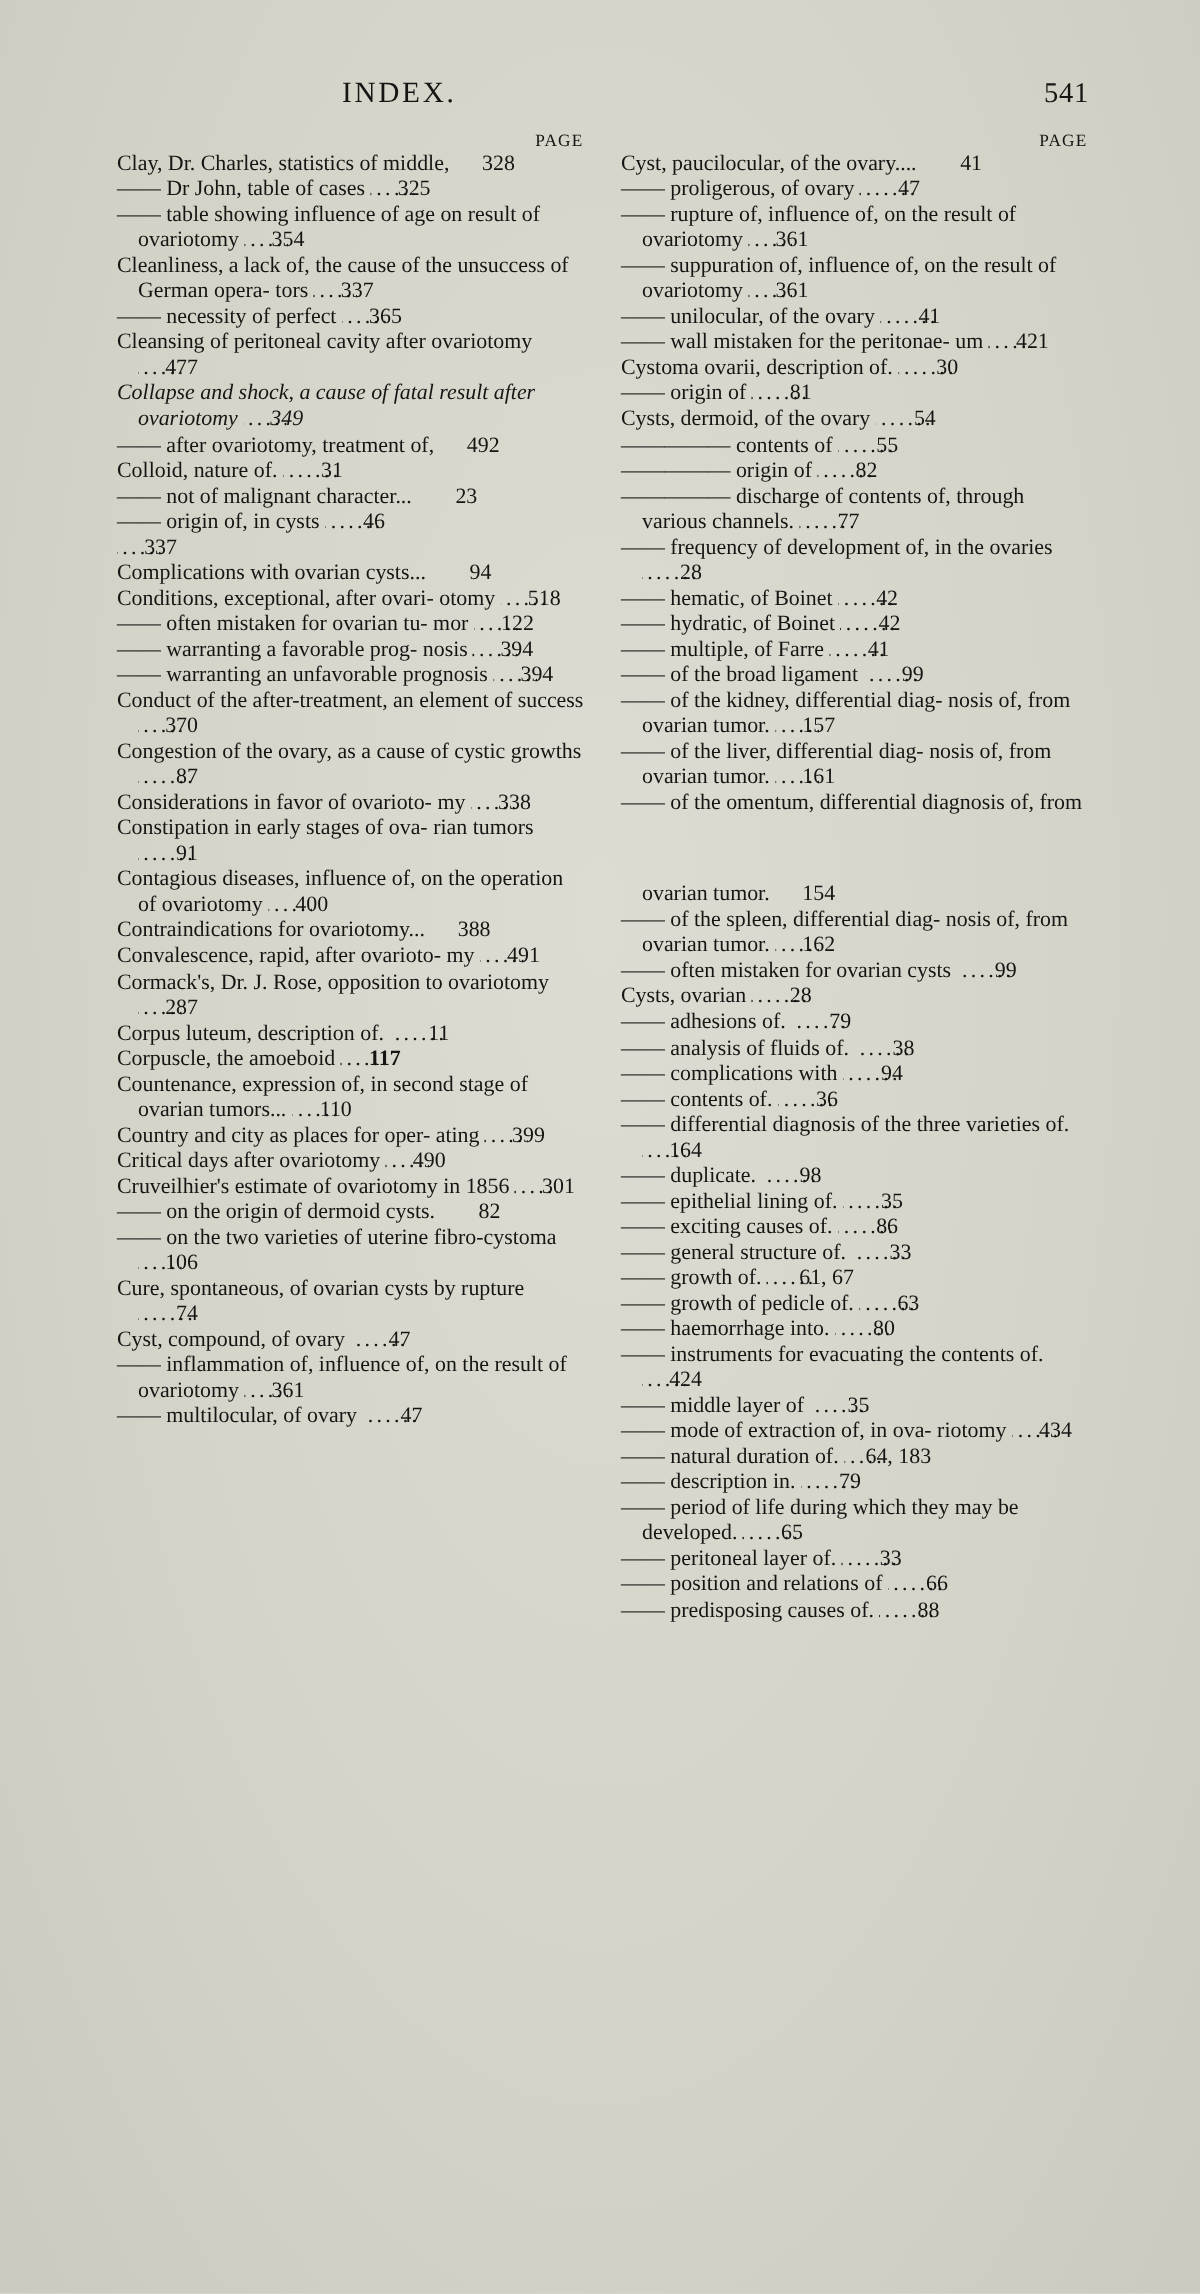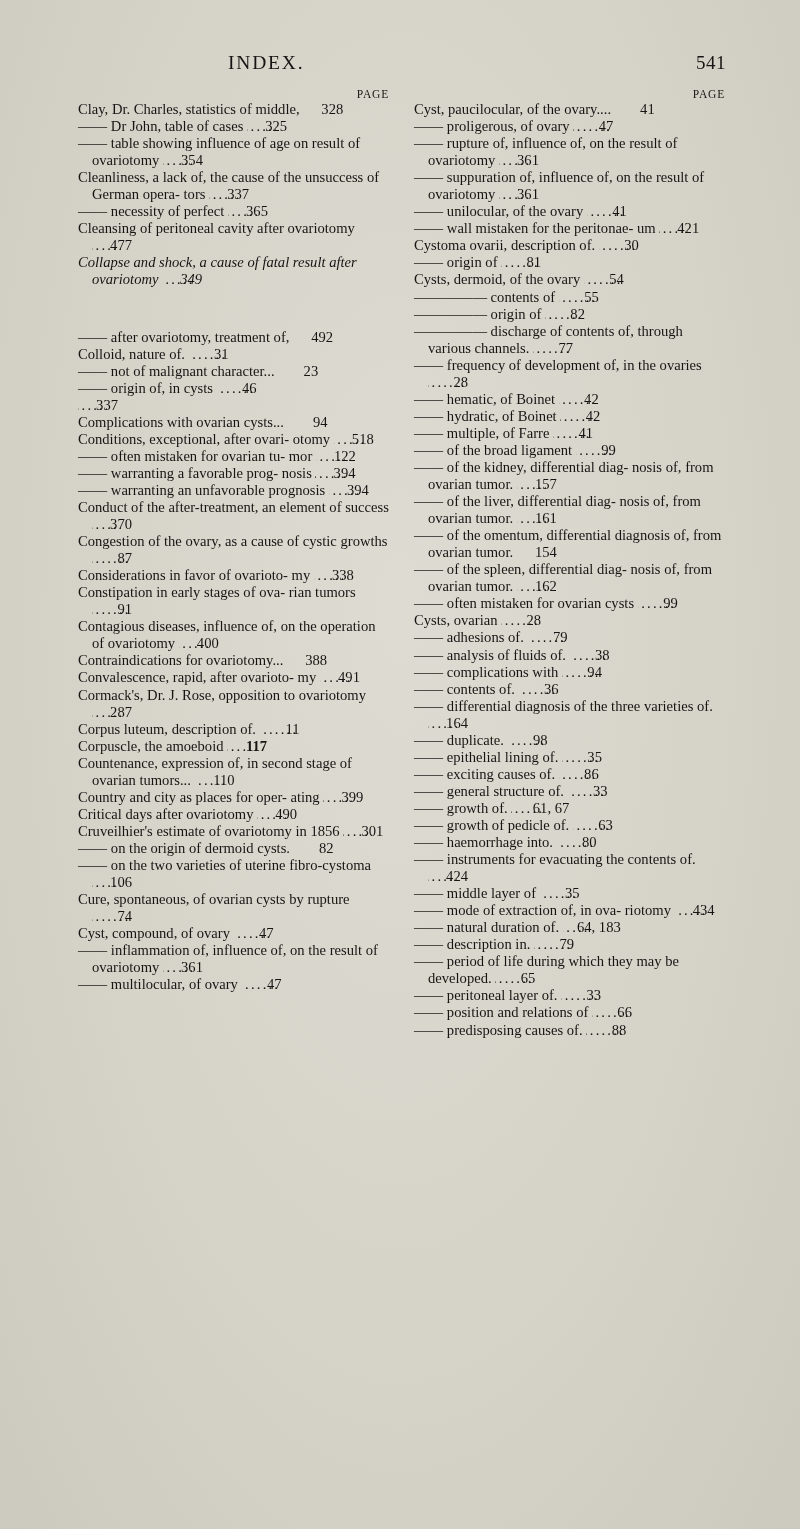--- a/index.html
+++ b/index.html
@@ -115,21 +115,21 @@
                   <span style="flex: 0 0 auto; text-align: right;">477</span>
                 </span></div>
             </div>
             <div class="block">
               <div style="display: block; text-indent: -14px; padding-left: 14px; font-style: italic;"><span>Collapse and shock, a cause of fatal result after ovariotomy </span><span style="display: inline-flex; align-items: baseline; min-width: 34px; width: 40px; white-space: nowrap;">
                   <span style="flex: 1 1 auto; overflow: hidden; letter-spacing: 2.2px; margin-right: 3px;">...................................</span>
                   <span style="flex: 0 0 auto; text-align: right;">349</span>
                 </span></div>
             </div>
             <div class="block">
-              <div style="display: block; text-indent: -14px; padding-left: 14px; margin-top: 40px;"><span>—— after ovariotomy, treatment of, </span><span style="display: inline-flex; align-items: baseline; min-width: 34px; width: 40px; white-space: nowrap;">
+              <div style="display: block; text-indent: -14px; padding-left: 14px;"><span>—— after ovariotomy, treatment of, </span><span style="display: inline-flex; align-items: baseline; min-width: 34px; width: 40px; white-space: nowrap;">
                   <span style="flex: 1 1 auto; overflow: hidden; letter-spacing: 2.2px; margin-right: 3px;"></span>
                   <span style="flex: 0 0 auto; text-align: right;">492</span>
                 </span></div>
             </div>
             <div class="block">
               <div style="display: block; text-indent: -14px; padding-left: 14px;"><span>Colloid, nature of. </span><span style="display: inline-flex; align-items: baseline; min-width: 34px; width: 40px; white-space: nowrap;">
                   <span style="flex: 1 1 auto; overflow: hidden; letter-spacing: 2.2px; margin-right: 3px;">...................................</span>
                   <span style="flex: 0 0 auto; text-align: right;">31</span>
                 </span></div>
             </div>
@@ -416,21 +416,21 @@
             </div>
             <div class="block">
               <div style="display: block; text-indent: -14px; padding-left: 14px;"><span>—— of the liver, differential diag- nosis of, from ovarian tumor. </span><span style="display: inline-flex; align-items: baseline; min-width: 34px; width: 40px; white-space: nowrap;">
                   <span style="flex: 1 1 auto; overflow: hidden; letter-spacing: 2.2px; margin-right: 3px;">...................................</span>
                   <span style="flex: 0 0 auto; text-align: right;">161</span>
                 </span></div>
             </div>
             <div class="block">
               <div style="display: block; text-indent: -14px; padding-left: 14px;"><span>—— of the omentum, differential diagnosis of, from ovarian tumor. </span><span style="display: inline-flex; align-items: baseline; min-width: 34px; width: 40px; white-space: nowrap;">
                   <span style="flex: 1 1 auto; overflow: hidden; letter-spacing: 2.2px; margin-right: 3px;"></span>
-                  <span style="flex: 0 0 auto; text-align: left;">154</span>
+                  <span style="flex: 0 0 auto; text-align: left; margin-top: 44px;">154</span>
                 </span></div>
             </div>
             <div class="block">
               <div style="display: block; text-indent: -14px; padding-left: 14px;"><span>—— of the spleen, differential diag- nosis of, from ovarian tumor. </span><span style="display: inline-flex; align-items: baseline; min-width: 34px; width: 40px; white-space: nowrap;">
                   <span style="flex: 1 1 auto; overflow: hidden; letter-spacing: 2.2px; margin-right: 3px;">...................................</span>
                   <span style="flex: 0 0 auto; text-align: right;">162</span>
                 </span></div>
             </div>
             <div class="block">
               <div style="display: block; text-indent: -14px; padding-left: 14px;"><span>—— often mistaken for ovarian cysts </span><span style="display: inline-flex; align-items: baseline; min-width: 34px; width: 40px; white-space: nowrap;">

